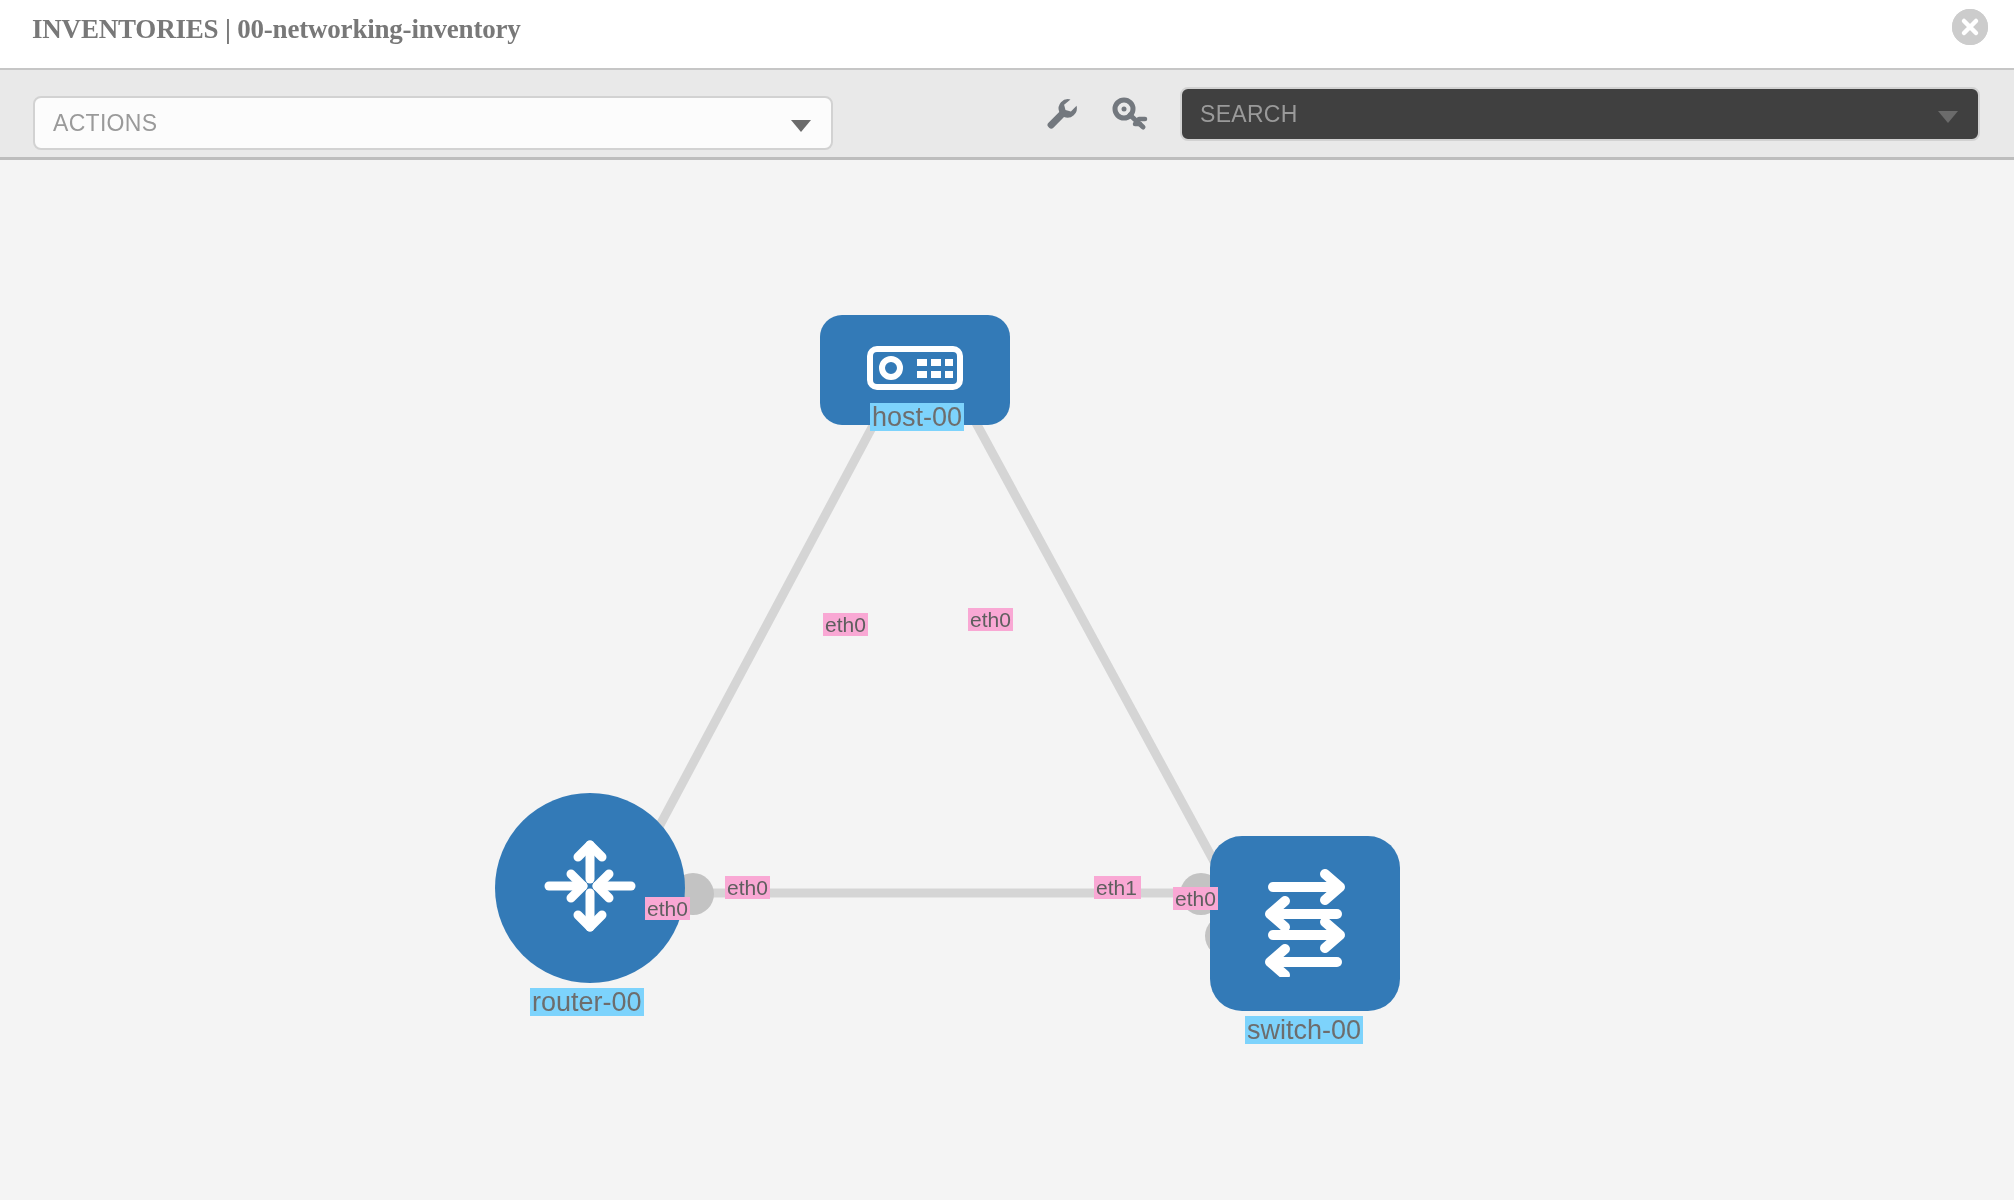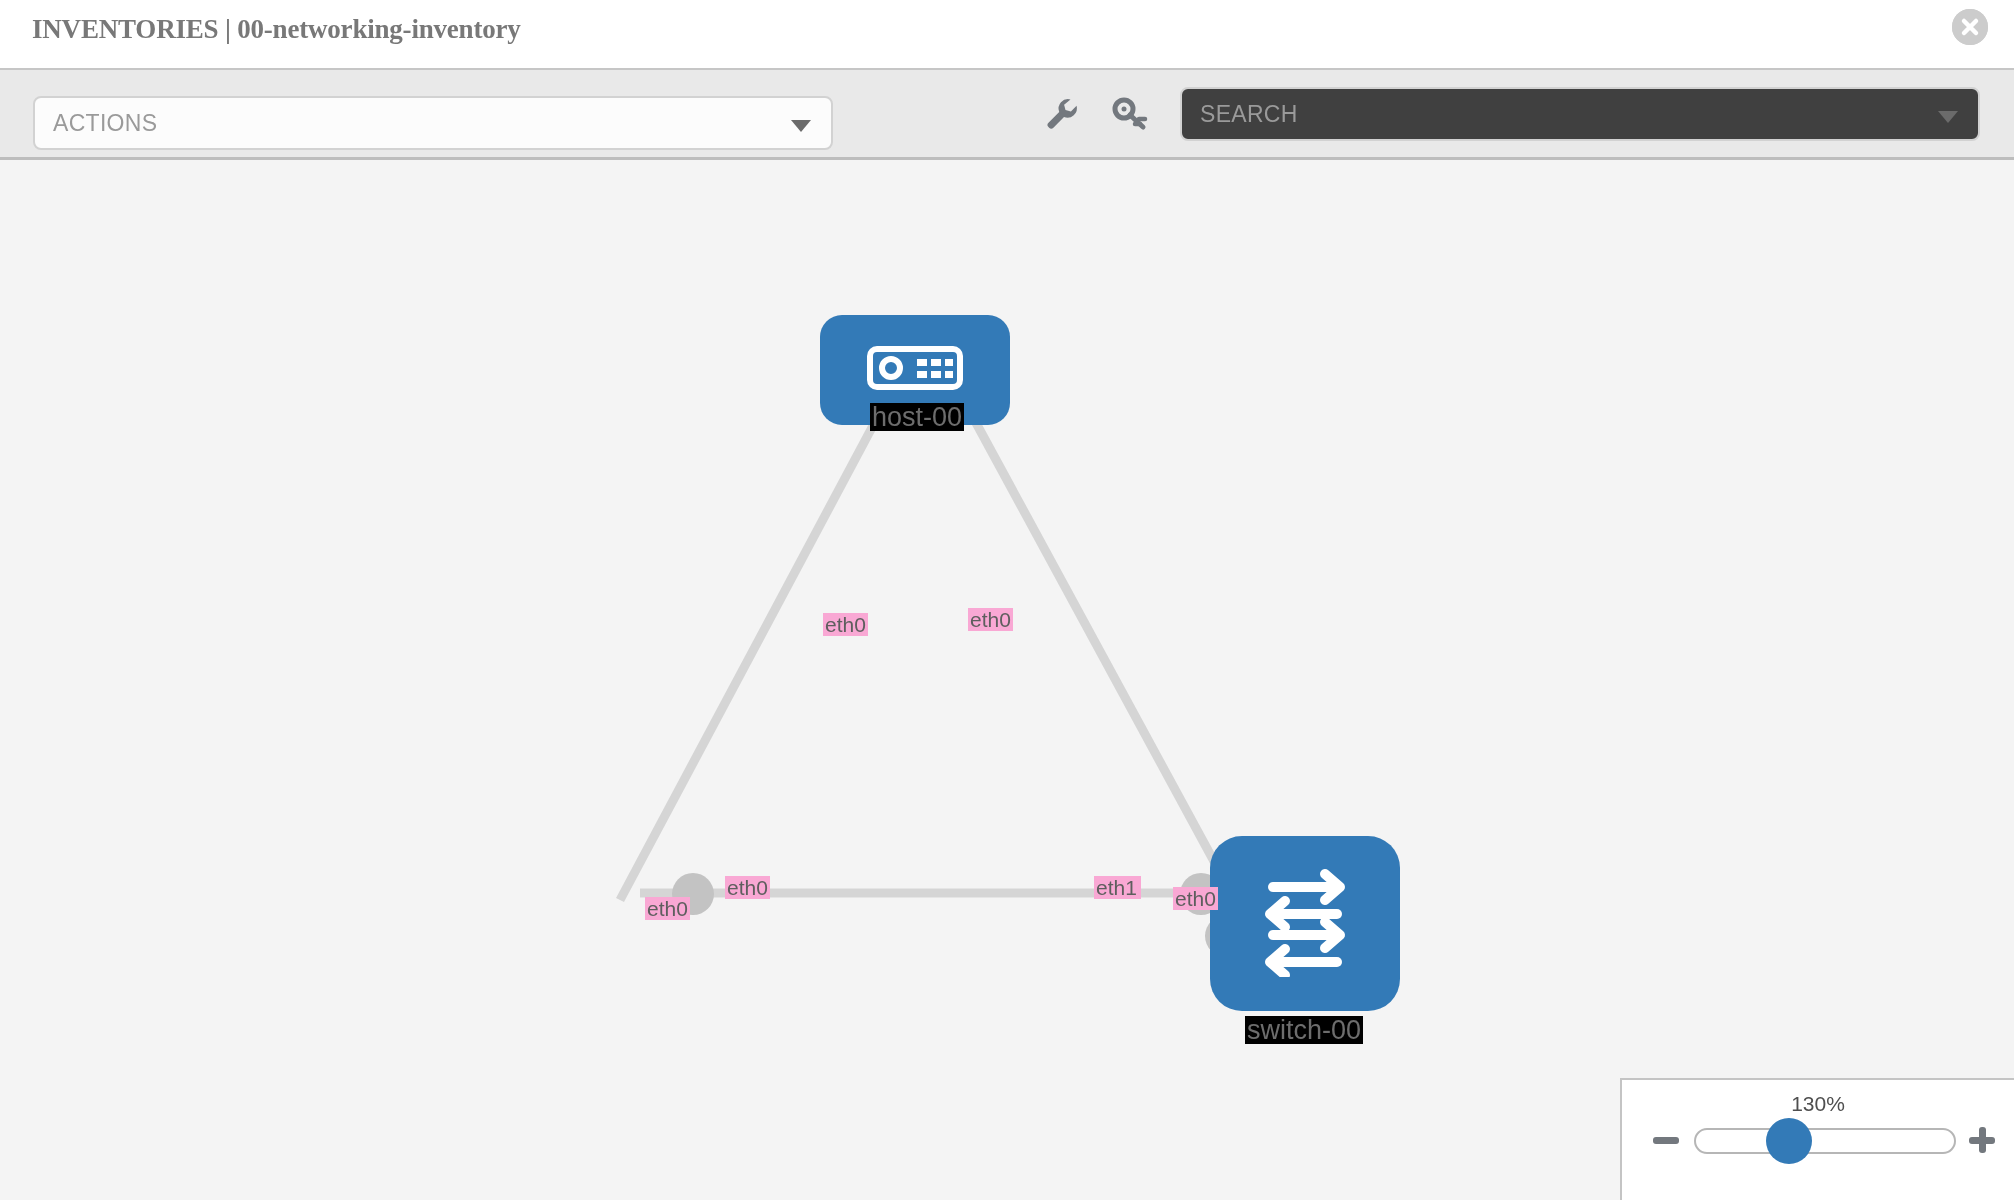--- a/index.html
+++ b/index.html
@@ -127,21 +127,21 @@
     position: absolute;
     background: #337ab7;
     display: flex;
     align-items: center;
     justify-content: center;
   }
   .node-label {
     position: absolute;
     font-size: 27px;
     color: #6d6d6d;
-    background: #000000;
+    background: #7dd3fc;
     white-space: nowrap;
     padding: 0 2px;
     line-height: 1.05;
   }
 
   
   .port {
     position: absolute;
     width: 42px; height: 42px;
     border-radius: 50%;
@@ -274,20 +274,43 @@
             <rect x="78" y="13" width="8" height="7" fill="#ffffff"></rect>
             <rect x="50" y="25" width="10" height="7" fill="#ffffff"></rect>
             <rect x="64" y="25" width="10" height="7" fill="#ffffff"></rect>
             <rect x="78" y="25" width="8" height="7" fill="#ffffff"></rect>
           </svg>
         </span>
       </div>
       <div class="node-label" style="left:50px; top:88px;">host-00</div>
     </div>
 
+    <div class="node" style="left:495px; top:633px; width:190px; height:190px;">
+      <div class="node-shape" style="left:0; top:0; width:190px; height:190px; border-radius:50%;">
+        <span>
+          <svg width="110" height="110" viewBox="0 0 110 110" aria-hidden="true">
+            <g fill="none" stroke="#ffffff" stroke-width="9" stroke-linecap="round" stroke-linejoin="round">
+
+              <path d="M55 48 L55 14"></path>
+              <path d="M43 26 L55 14 L67 26"></path>
+
+              <path d="M55 62 L55 96"></path>
+              <path d="M43 84 L55 96 L67 84"></path>
+
+              <path d="M14 55 L48 55"></path>
+              <path d="M36 43 L48 55 L36 67"></path>
+
+              <path d="M96 55 L62 55"></path>
+              <path d="M74 43 L62 55 L74 67"></path>
+            </g>
+          </svg>
+        </span>
+      </div>
+      <div class="node-label" style="left:35px; top:195px;">router-00</div>
+    </div>
 
     <div class="node" style="left:1210px; top:640px; width:190px; height:175px;margin-top:36px;">
       <div class="node-shape" style="left:0; top:0; width:190px; height:175px; border-radius:32px;">
         <span>
           <svg width="120" height="110" viewBox="0 0 120 110" aria-hidden="true">
             <g fill="none" stroke="#ffffff" stroke-width="10" stroke-linecap="round" stroke-linejoin="round">
 
               <path d="M28 20 L94 20"></path>
               <path d="M80 7 L95 20 L80 33"></path>
 
@@ -312,33 +335,14 @@
     <div class="link-label" style="left:645px;  top:737px;">eth0</div>
 
     <div class="link-label" style="left:1173px; top:727px;">eth0</div>
 
     <div class="link-label" style="left:725px;  top:716px;">eth0</div>
     <div class="link-label" style="left:1096px; top:716px;">eth0</div>
     <div class="link-label" style="left:1094px; top:716px;text-align:center;">eth1</div>
 
   </div>
 
-  <div class="zoom-panel">
-    <div class="zoom-value">130%</div>
-
-    <div class="zoom-minus">
-      <svg width="32" height="32" viewBox="0 0 32 32" aria-hidden="true">
-        <rect x="3" y="13" width="26" height="7" rx="3" fill="#73787e"></rect>
-      </svg>
-    </div>
-
-    <div class="zoom-slider"></div>
-    <div class="zoom-thumb"></div>
-
-    <div class="zoom-plus">
-      <svg width="32" height="32" viewBox="0 0 32 32" aria-hidden="true">
-        <rect x="3" y="13" width="26" height="7" rx="3" fill="#73787e"></rect>
-        <rect x="13" y="3" width="7" height="26" rx="3" fill="#73787e"></rect>
-      </svg>
-    </div>
-  </div>
 
 </div>
 
 </body></html>

